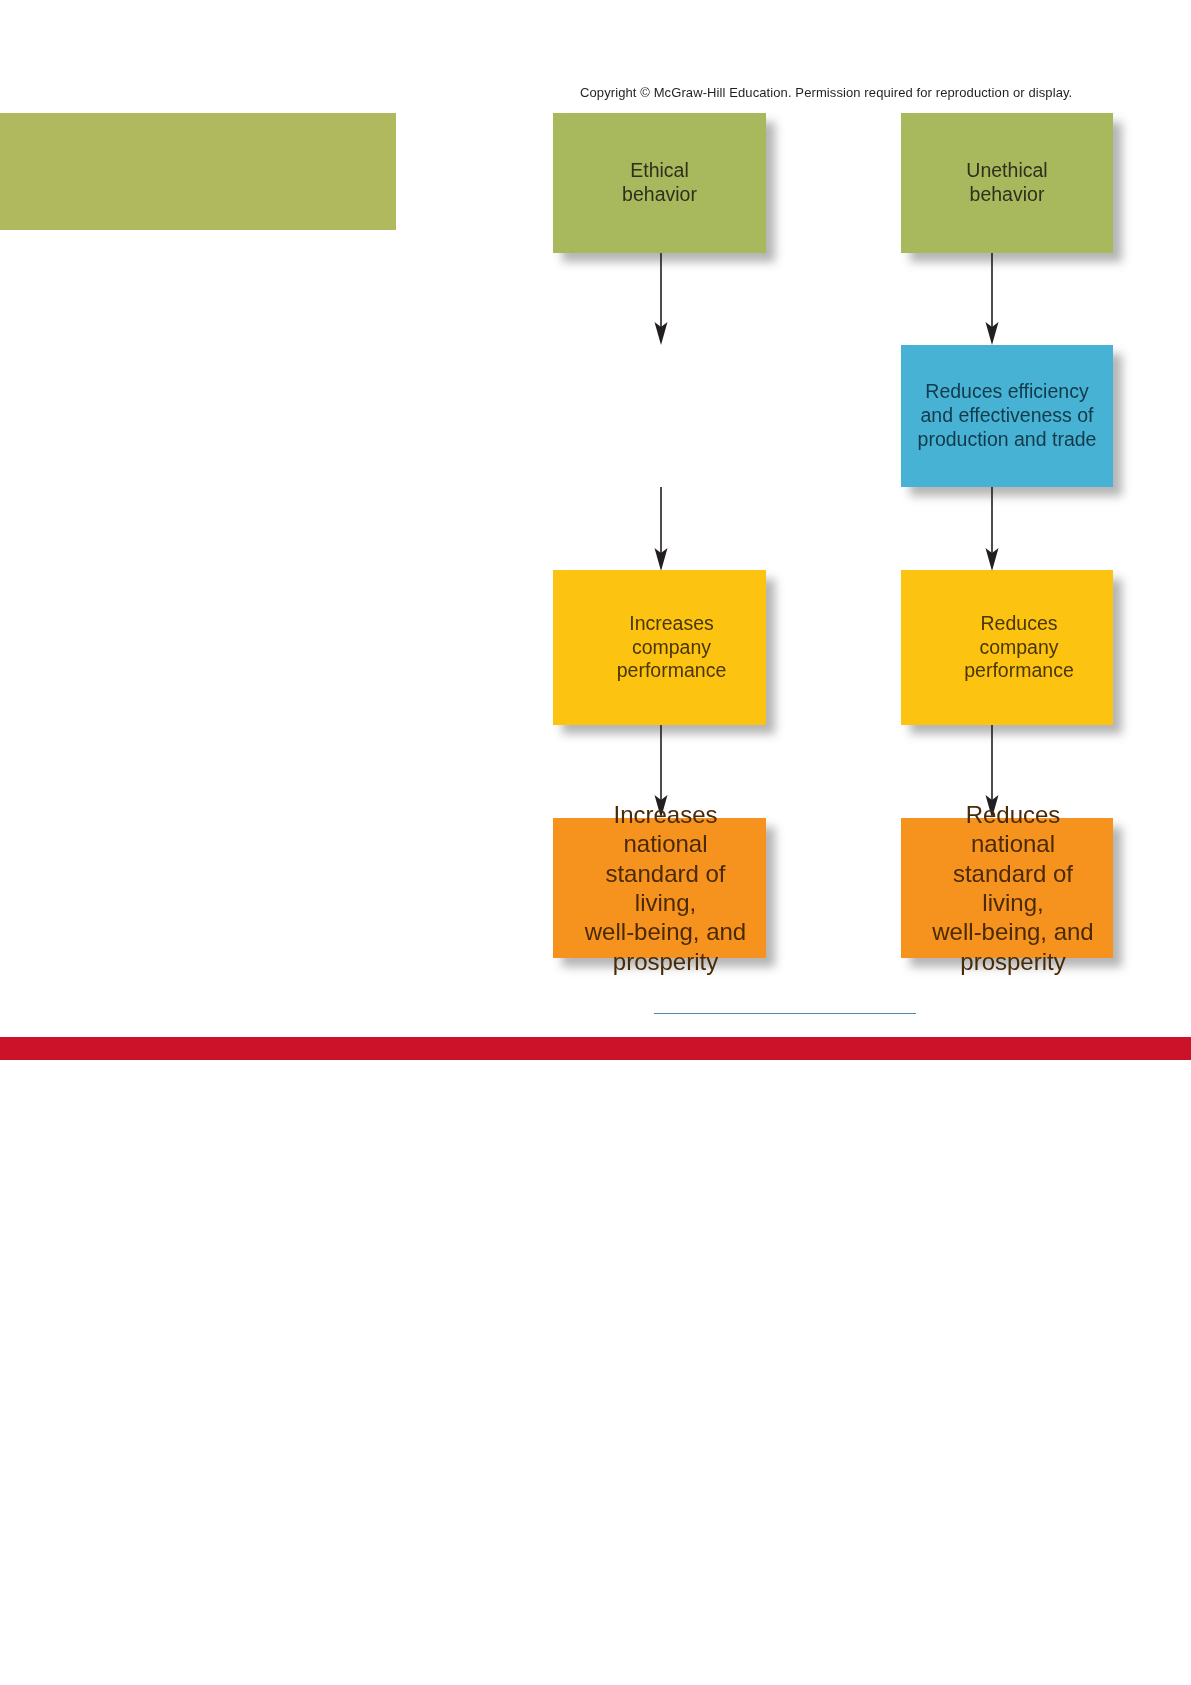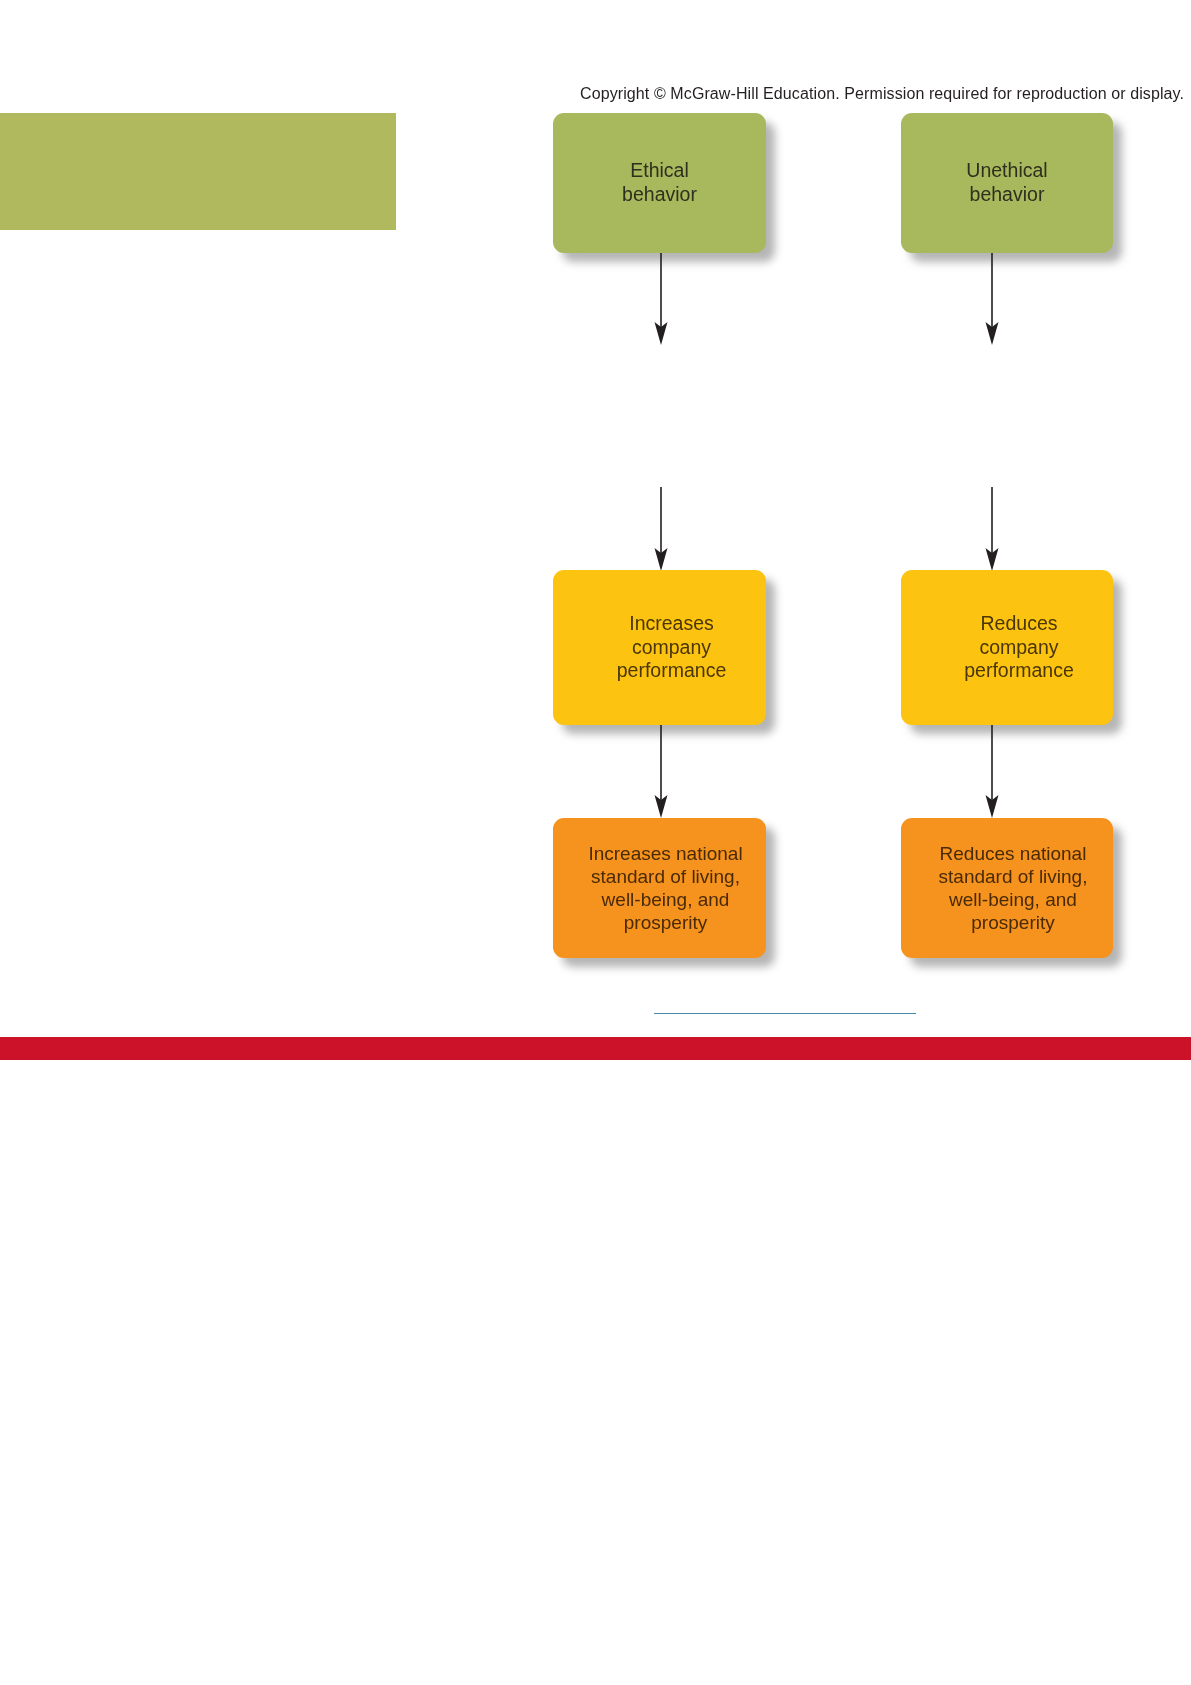--- a/index.html
+++ b/index.html
@@ -13,21 +13,21 @@
     position: relative;
     font-family: "Liberation Sans", sans-serif;
     overflow: hidden;
   }
 
   
   .copyright {
     position: absolute;
     left: 580px;
     top: 85px;
-    font-size: 16px;
+    font-size: 13px;
     color: #231f20;
     white-space: nowrap;
     letter-spacing: 0.1px;
   }
 
   
   .title-block {
     position: absolute;
     left: 0px;
     top: 113px;
@@ -50,21 +50,20 @@
   .box {
     position: absolute;
     box-sizing: border-box;
     display: flex;
     align-items: center;
     justify-content: center;
     text-align: center;
     padding: 6px 8px;
     box-shadow: 9px 9px 9px rgba(90, 90, 90, 0.45);
     line-height: 1.22;
-    border-radius: 11px;
   }
 
   .box-green {
     background: #a8b85c;
     color: #2f2f1e;
     font-size: 19.5px;
   }
   .box-blue {
     background: #47b2d4;
     color: #123a4a;
@@ -72,21 +71,21 @@
   }
   .box-yellow {
     background: #fcc310;
     color: #4a3606;
     font-size: 19.5px;
     padding-left: 32px;
   }
   .box-orange {
     background: #f6931e;
     color: #4a2a05;
-    font-size: 19px;
+    font-size: 24px;
     padding-left: 20px;
   }
 
   
   .row-1 { top: 113px; height: 140px; }
   .row-2 { top: 345px; height: 142px; }
   .row-3 { top: 570px; height: 155px; }
   .row-4 { top: 818px; height: 140px; }
 
   .w-left  { width: 213px; }
@@ -175,20 +174,21 @@
 
   <div class="box box-green row-1 w-right col-right">Unethical<br>behavior</div>
 
   <div class="arrow arr-right arr-a">
     <svg width="22" height="92" viewBox="0 0 22 92">
       <line x1="11" y1="0" x2="11" y2="76" stroke="#231f20" stroke-width="1.6"></line>
       <polygon points="11,92 4.5,69 11,74 17.5,69" fill="#231f20"></polygon>
     </svg>
   </div>
 
+  <div class="box box-blue row-2 w-right col-right">Reduces efficiency<br>and effectiveness of<br>production and trade</div>
 
   <div class="arrow arr-right arr-b">
     <svg width="22" height="84" viewBox="0 0 22 84">
       <line x1="11" y1="0" x2="11" y2="68" stroke="#231f20" stroke-width="1.6"></line>
       <polygon points="11,84 4.5,61 11,66 17.5,61" fill="#231f20"></polygon>
     </svg>
   </div>
 
   <div class="box box-yellow row-3 w-right col-right">Reduces<br>company<br>performance</div>
 

